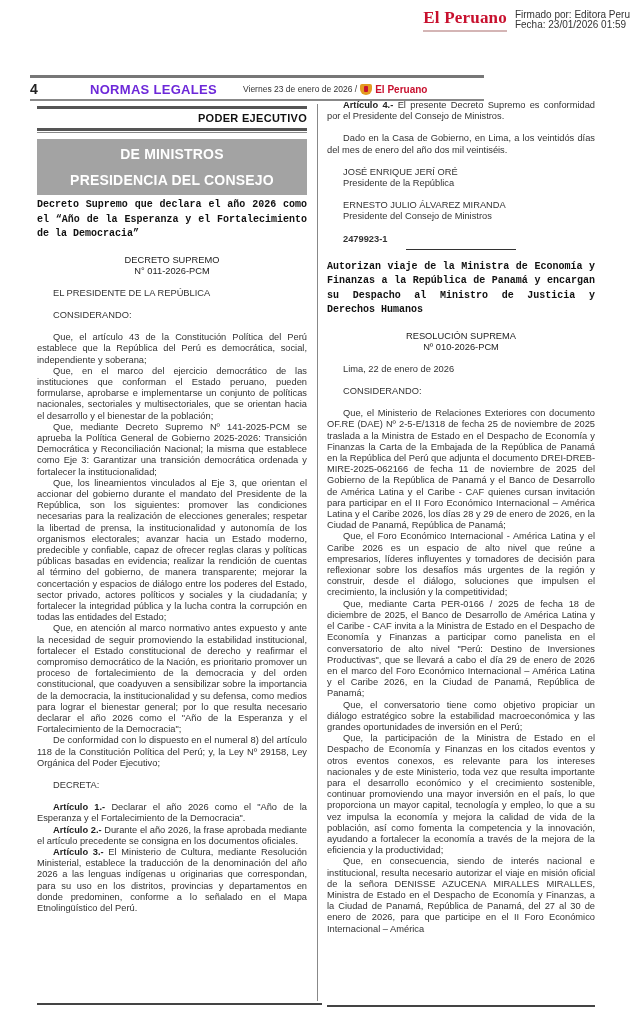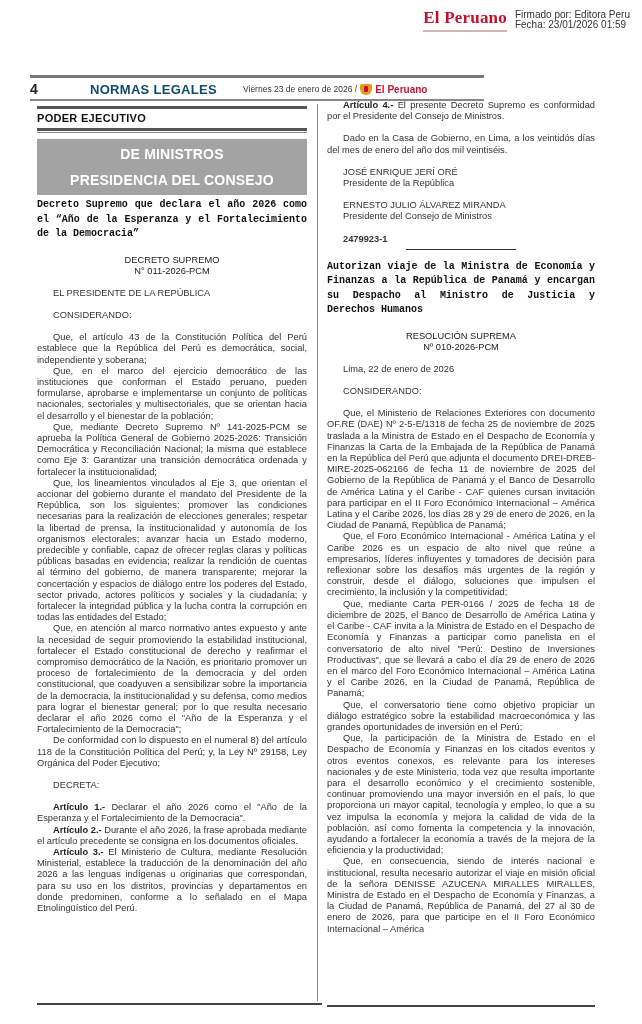--- a/index.html
+++ b/index.html
@@ -10,37 +10,37 @@
   .sig { position: absolute; top: 8px; right: 12px; display: flex; align-items: center; }
   .sig-logo { font-family: "Liberation Serif", serif; font-weight: bold; font-size: 17px; color: #c8102e;
               letter-spacing: 0.2px; position: relative; padding-bottom: 4px; }
   .sig-logo .tag { position: absolute; left: 0; right: 0; bottom: 0; height: 2px; background: #d4b5b5; }
   .sig-text { font-size: 10px; line-height: 10px; color: #333; margin-left: 8px; font-family: "Liberation Sans", sans-serif; }
 
   
   .rh-top { position: absolute; left: 30px; right: 158px; top: 75px; height: 3px; background: #777; }
   .rh { position: absolute; left: 30px; right: 158px; top: 80px; height: 18px; display: flex; align-items: center; }
   .rh-page { font-weight: bold; font-size: 14px; color: #222; width: 60px; }
-  .rh-section { font-weight: bold; font-size: 13px; color: #0c4a6e; letter-spacing: 0.3px; }
+  .rh-section { font-weight: bold; font-size: 13px; color: #6d28d9; letter-spacing: 0.3px; }
   .rh-date { font-size: 8.5px; color: #333; margin-left: 26px; }
   .rh-brand { display: flex; align-items: center; margin-left: 3px; }
   .rh-brand .shield { width: 12px; height: 11px; background: #e39a20; border-radius: 2px 2px 6px 6px; margin-right: 3px; position: relative; }
   .rh-brand .shield::after { content: ""; position: absolute; left: 4px; top: 2px; width: 4px; height: 6px; background: #c8102e; border-radius: 1px; }
   .rh-brand .name { font-weight: bold; font-size: 10px; color: #c8102e; }
   .rh-bot { position: absolute; left: 30px; right: 158px; top: 99px; height: 2px; background: #888; }
 
   
   .col { position: absolute; top: 102px; font-size: 9.3px; line-height: 11.2px; text-align: justify; color: #333; }
   .col-left { left: 37px; width: 270px; }
   .col-right { left: 327px; width: 268px; top: 100px; }
   .vdivider { position: absolute; left: 317px; top: 104px; width: 1px; height: 897px; background: #888; }
 
   .rule-thick { height: 3px; background: #555; margin: 4px 0 0 0; }
   .rule-thin { height: 1px; background: #888; margin-top: 1px; }
-  .section-title { text-align: left; font-weight: bold; font-size: 11px; letter-spacing: 0.3px; color: #111; margin: 4px 0 3px 0; }
+  .section-title { text-align: right; font-weight: bold; font-size: 11px; letter-spacing: 0.3px; color: #111; margin: 4px 0 3px 0; }
   .org-box { background: #a3a3a3; color: #fff; text-align: center; font-weight: bold; font-size: 14px;
              line-height: 26px; padding: 2px 0; margin-top: 6px; letter-spacing: 0.2px; }
   .doc-title { font-weight: bold; font-size: 10px; line-height: 14.5px; color: #111; margin-top: 3px; text-align: justify; font-family: Liberation Mono, monospace; }
   .doc-kind { text-align: center; font-weight: normal; font-size: 9.3px; line-height: 11px; color: #222; margin-top: 13px; }
   p { margin: 0; text-indent: 16px; }
   p.noind { text-indent: 0; padding-left: 16px; }
   .gap { height: 11px; }
   b { color: #222; }
   .code { font-weight: bold; padding-left: 16px; }
   .short-rule { width: 110px; height: 1px; background: #333; margin: 4px auto 0 auto; }

